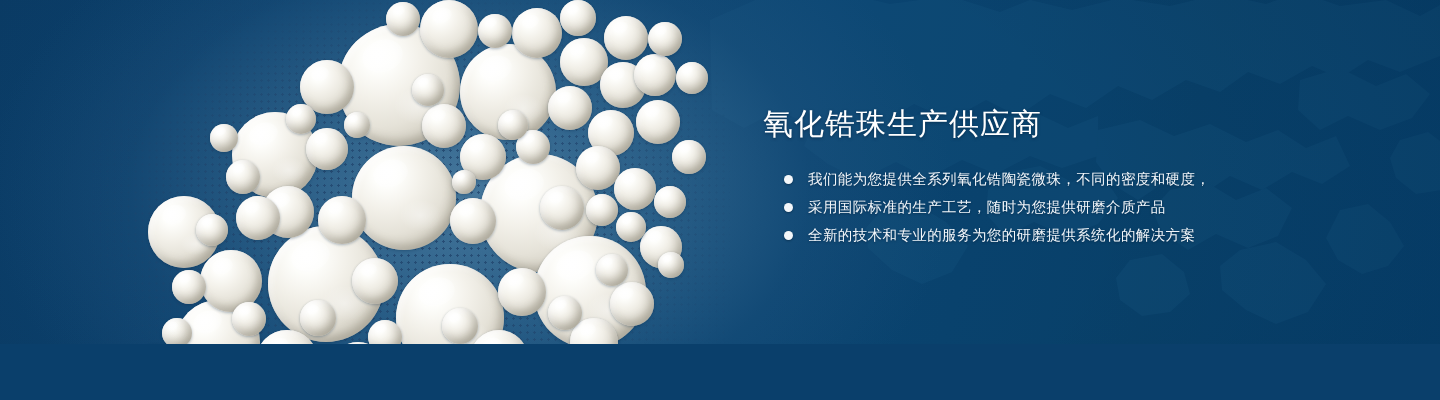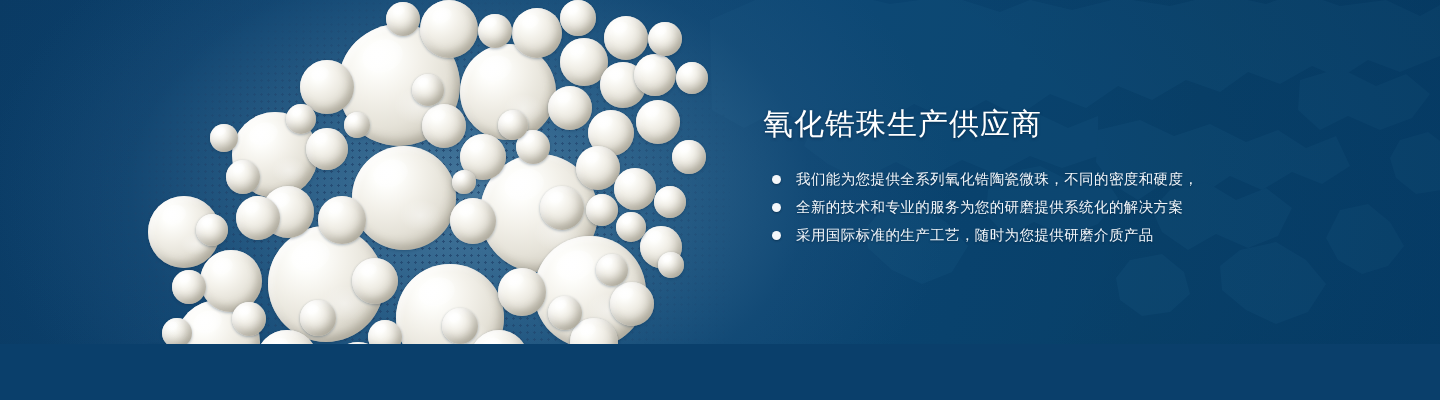--- a/index.html
+++ b/index.html
@@ -129,21 +129,21 @@
     font-size: 30px;
     line-height: 1.18;
     letter-spacing: 1px;
     font-weight: 400;
     text-shadow: 0 1px 3px rgba(4,28,52,0.55);
     margin: 0 0 26px 0;
     white-space: nowrap;
   }
   .bullets {
     list-style: none;
-    margin: 4px;
+    margin: 16px;
     padding: 0;
   }
   .bullet {
     position: relative;
     padding-left: 29px;
     color: #f2f6fa;
     font-size: 14.5px;
     line-height: 25px;
     letter-spacing: 0.4px;
     margin-bottom: 3px;
@@ -287,22 +287,22 @@
   <div class="copy">
     <h1 class="headline">氧化锆珠生产供应商</h1>
 
     <ul class="bullets">
       <li class="bullet">
         <span class="bullet-dot"></span>
         <span class="bullet-line">我们能为您提供全系列氧化锆陶瓷微珠，不同的密度和硬度，</span>
       </li>
       <li class="bullet">
         <span class="bullet-dot"></span>
-        <span class="bullet-line">全新的技术和专业的服务为您的研磨提供系统化的解决方案</span>
+        <span class="bullet-line">采用国际标准的生产工艺，随时为您提供研磨介质产品</span>
       </li>
       <li class="bullet">
         <span class="bullet-dot"></span>
-        <span class="bullet-line">采用国际标准的生产工艺，随时为您提供研磨介质产品</span>
+        <span class="bullet-line">全新的技术和专业的服务为您的研磨提供系统化的解决方案</span>
       </li>
     </ul>
   </div>
 
 </div>
 
 </body></html>

